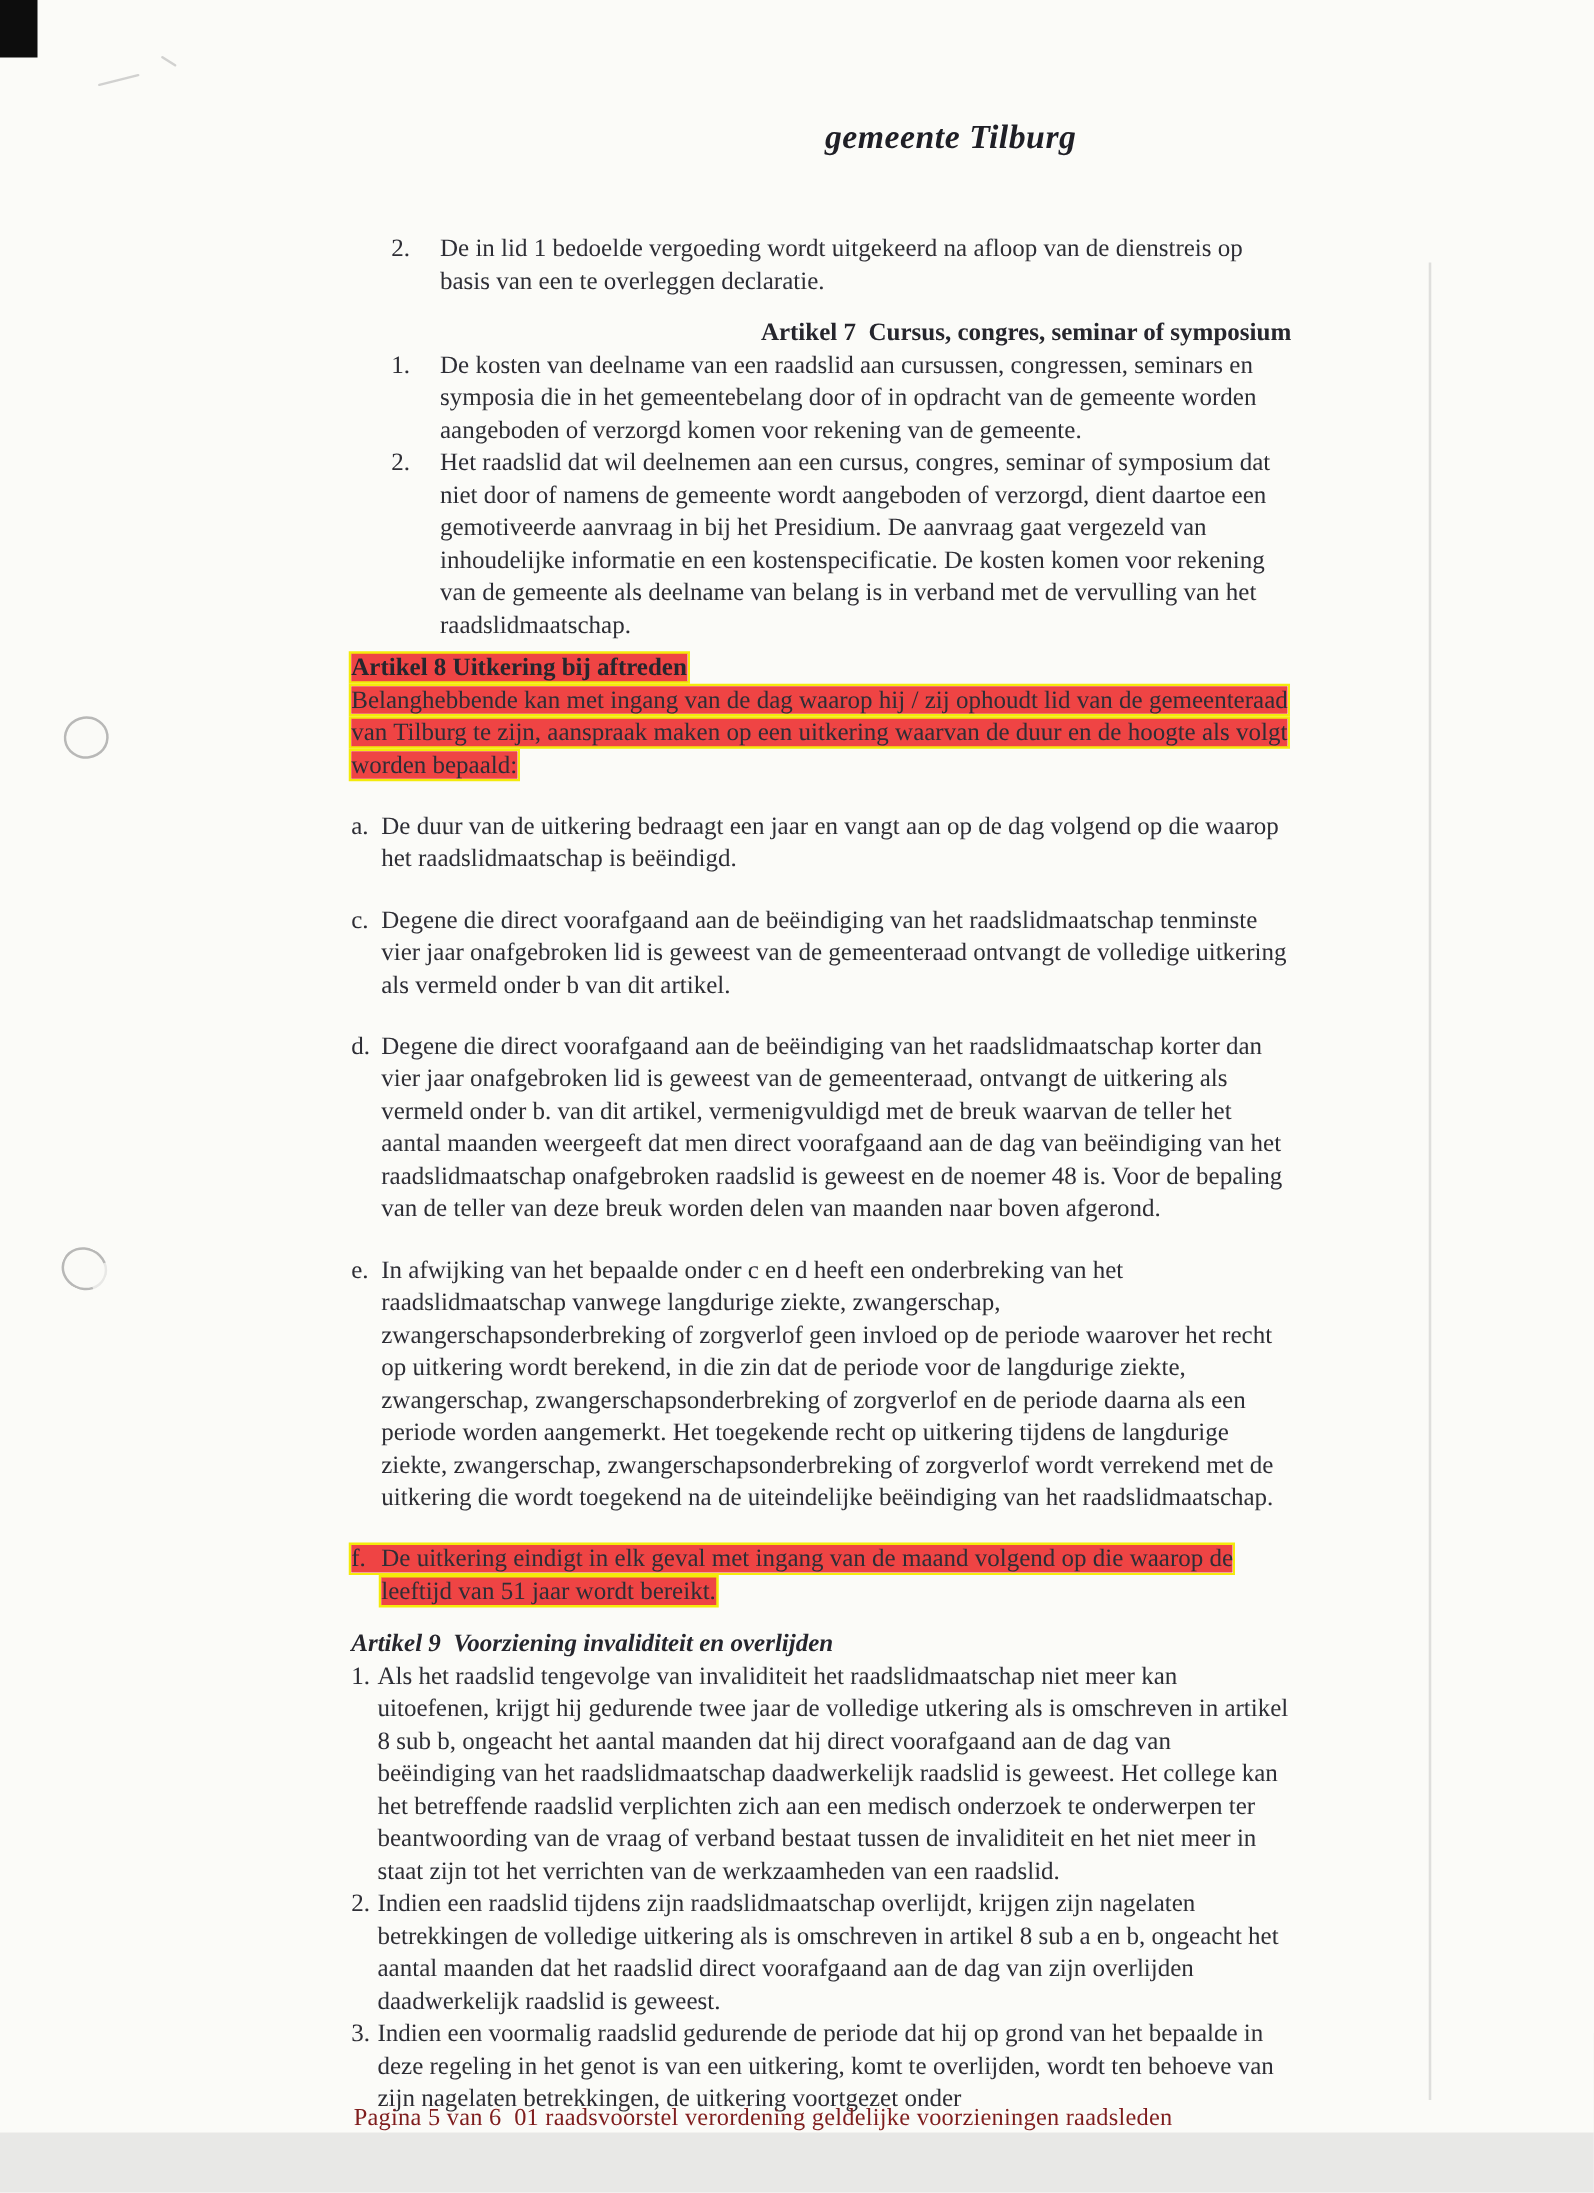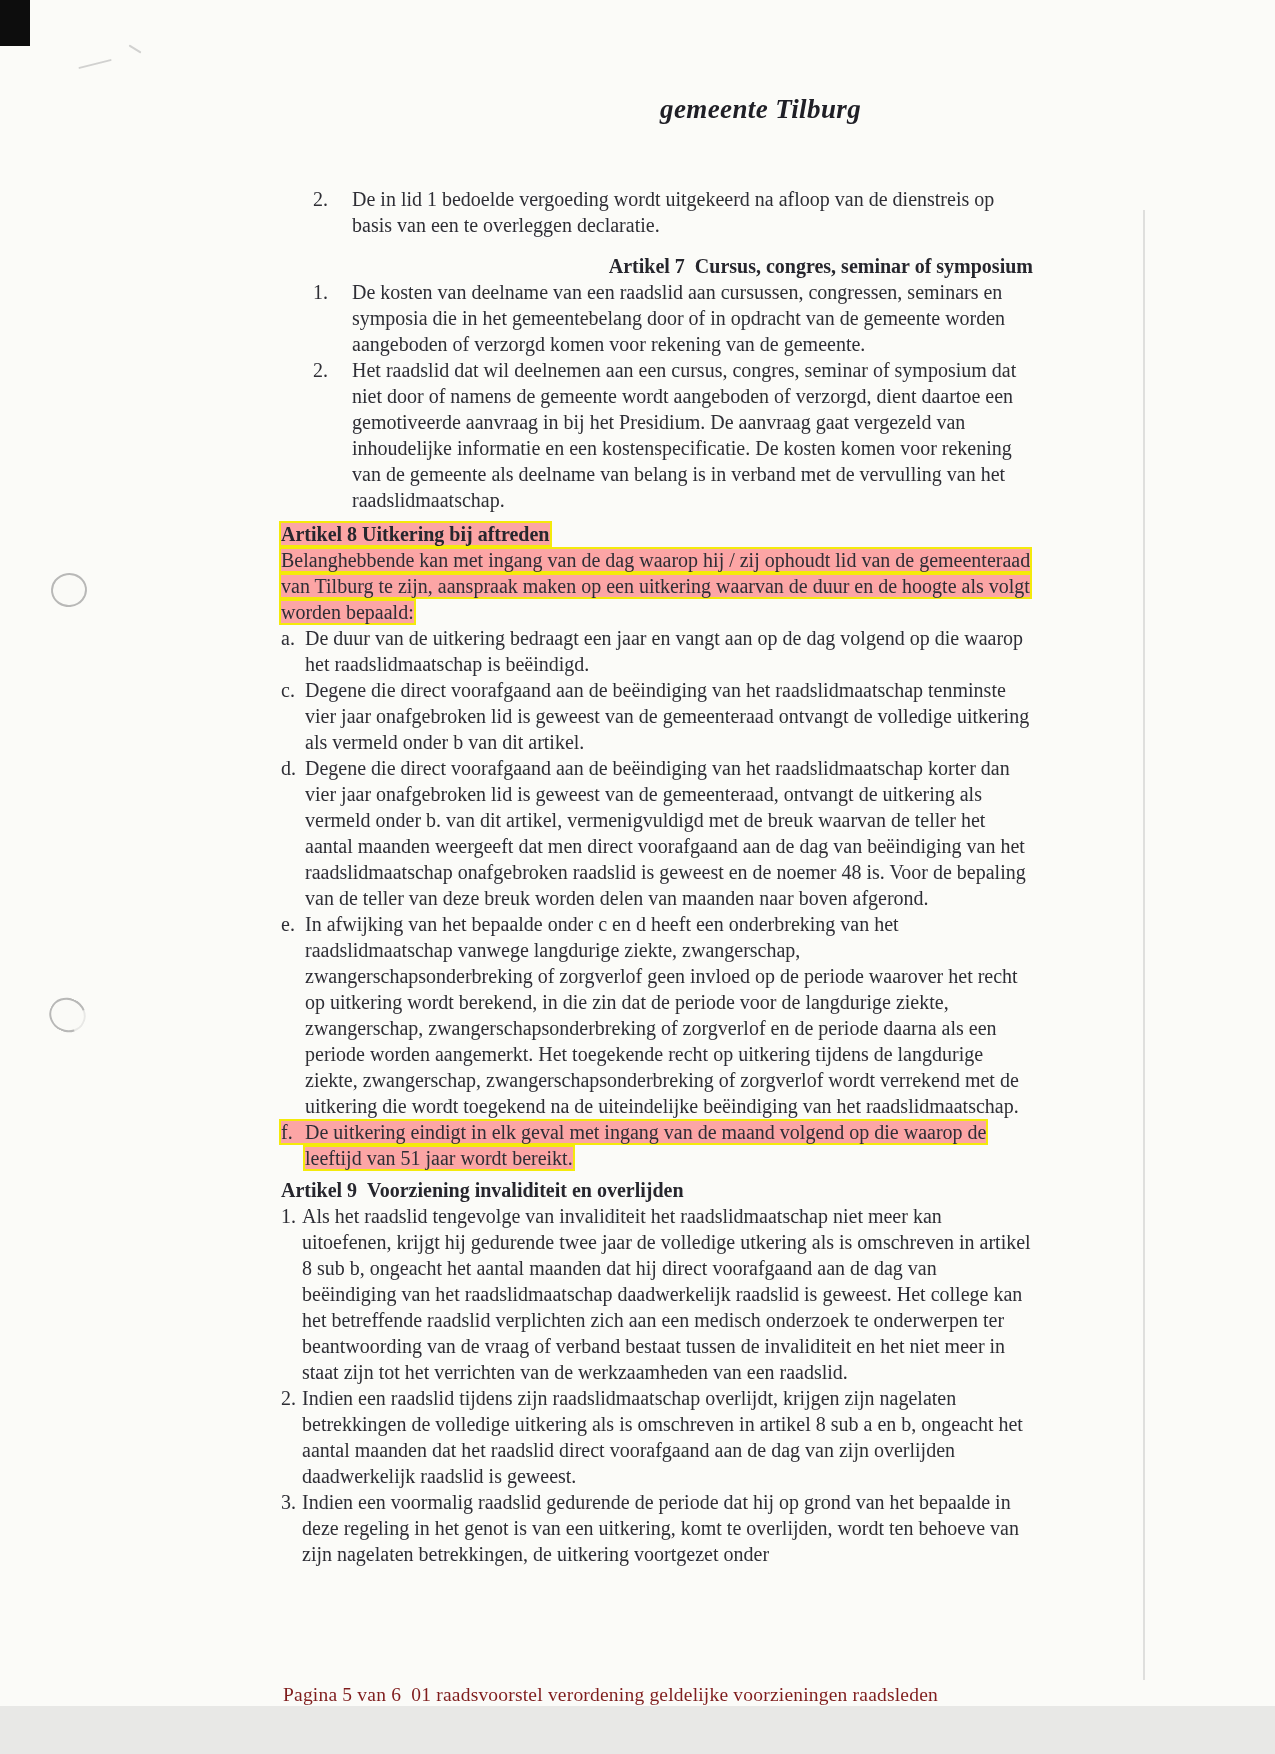--- a/index.html
+++ b/index.html
@@ -40,31 +40,31 @@
     letter-spacing:0.4px;color:#1f1f26;
   }
 
   
   .content{
     position:absolute;left:281px;top:186px;width:752px;
     font-size:20px;line-height:26px;
   }
   .li{padding-left:39px;text-indent:-39px;margin-left:32px;}
   .li .marker{display:inline-block;width:39px;text-indent:0;}
-  .li-letter{padding-left:24px;text-indent:-24px;}
+  .li-letter{padding-left:24px;text-indent:-24px;margin-top:23px;}
   .li-letter .marker{display:inline-block;width:24px;text-indent:0;}
   .li-num9{padding-left:21px;text-indent:-21px;}
   .li-num9 .marker{display:inline-block;width:21px;text-indent:0;}
 
   .art-title{font-weight:bold;color:#26262d;}
   .t-a7{margin-top:15px;text-align:right;}
   .t-a8{margin-top:8px;}
-  .t-a9{margin-top:6px;}
+  .t-a9{margin-top:16px;font-style:italic;}
 
-  .hl{background:#fca5a5;box-shadow:0 0 0 2px #f4ea0b;box-decoration-break:clone;-webkit-box-decoration-break:clone;}
+  .hl{background:#ef4444;box-shadow:0 0 0 2px #f4ea0b;box-decoration-break:clone;-webkit-box-decoration-break:clone;}
 
   .doc-footer{
     position:absolute;left:283px;top:1684px;
     font-size:19.5px;color:#7f1d1d;letter-spacing:0.2px;
   }
 </style>
 </head>
 <body>
 
 <div class="page">

